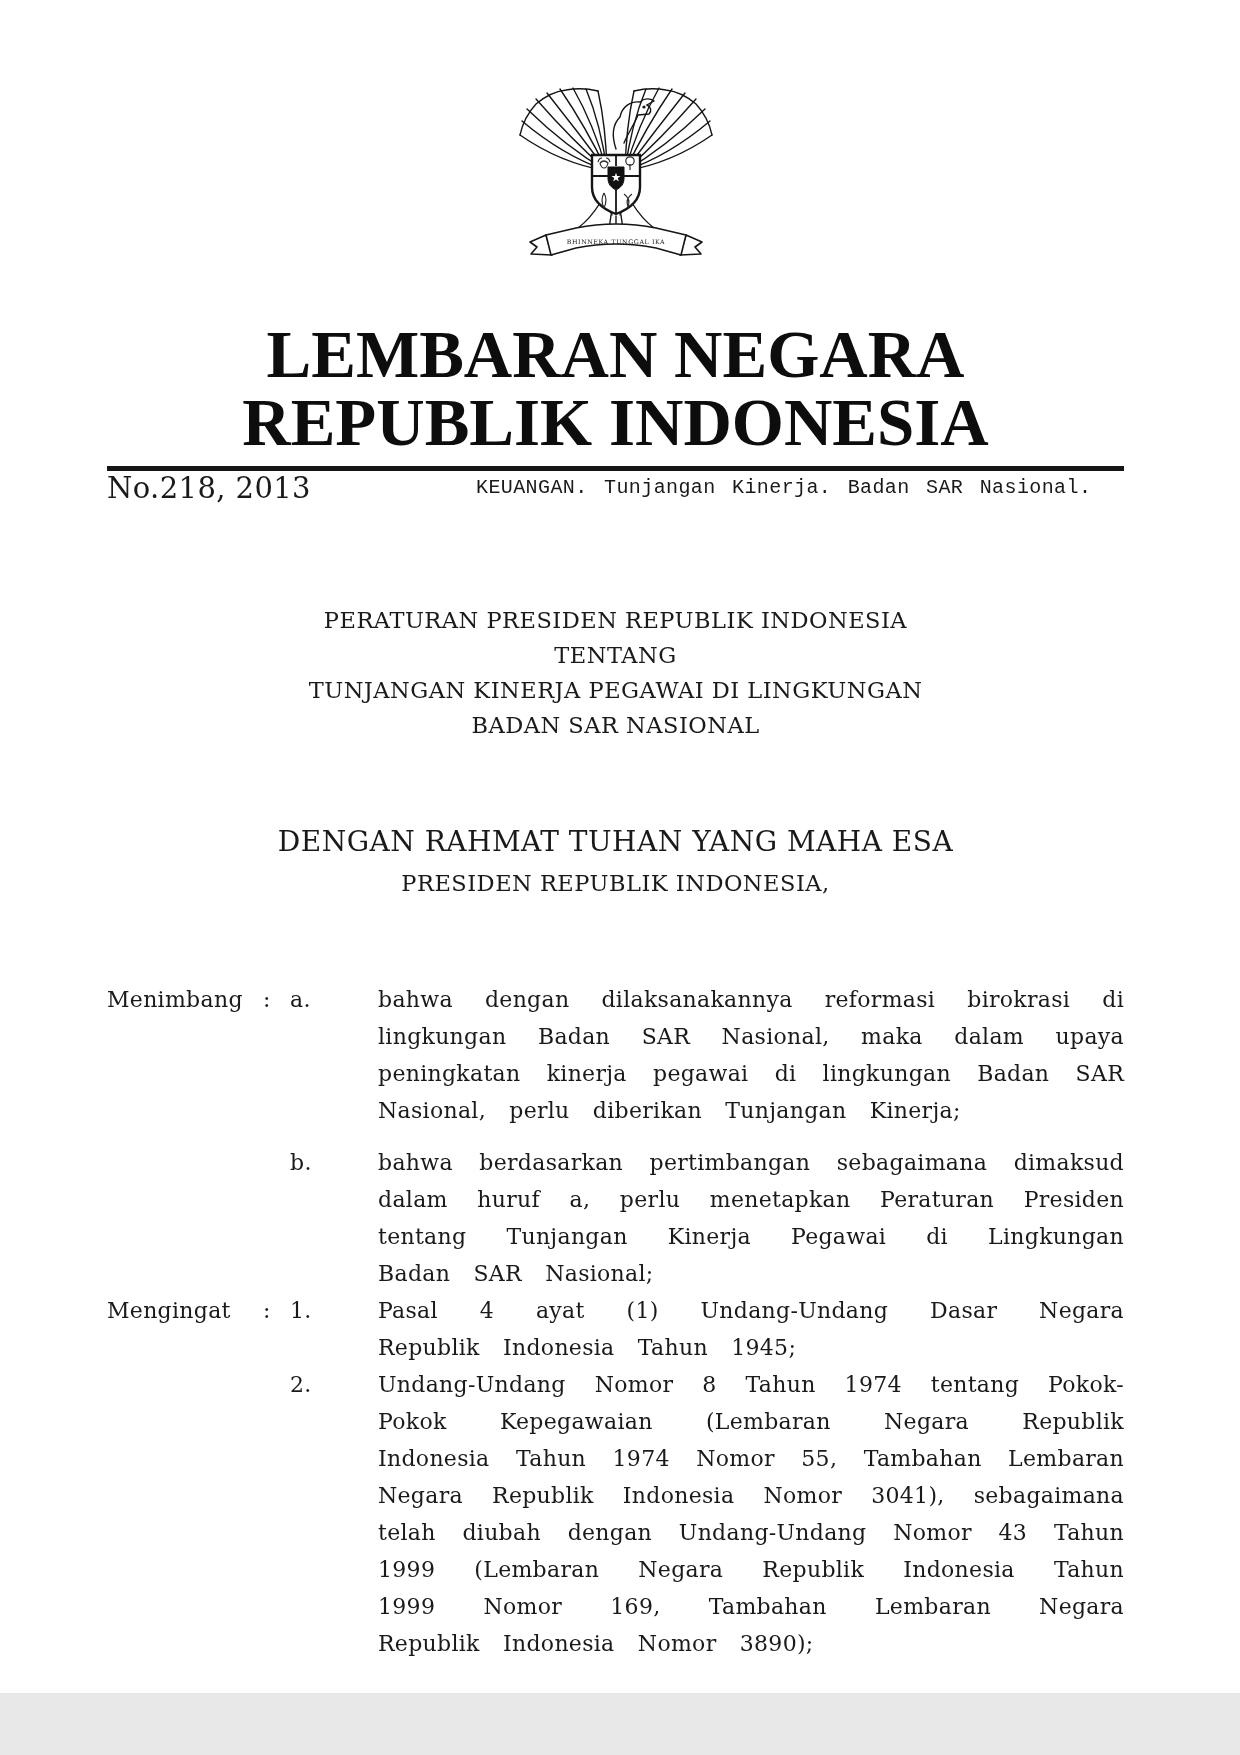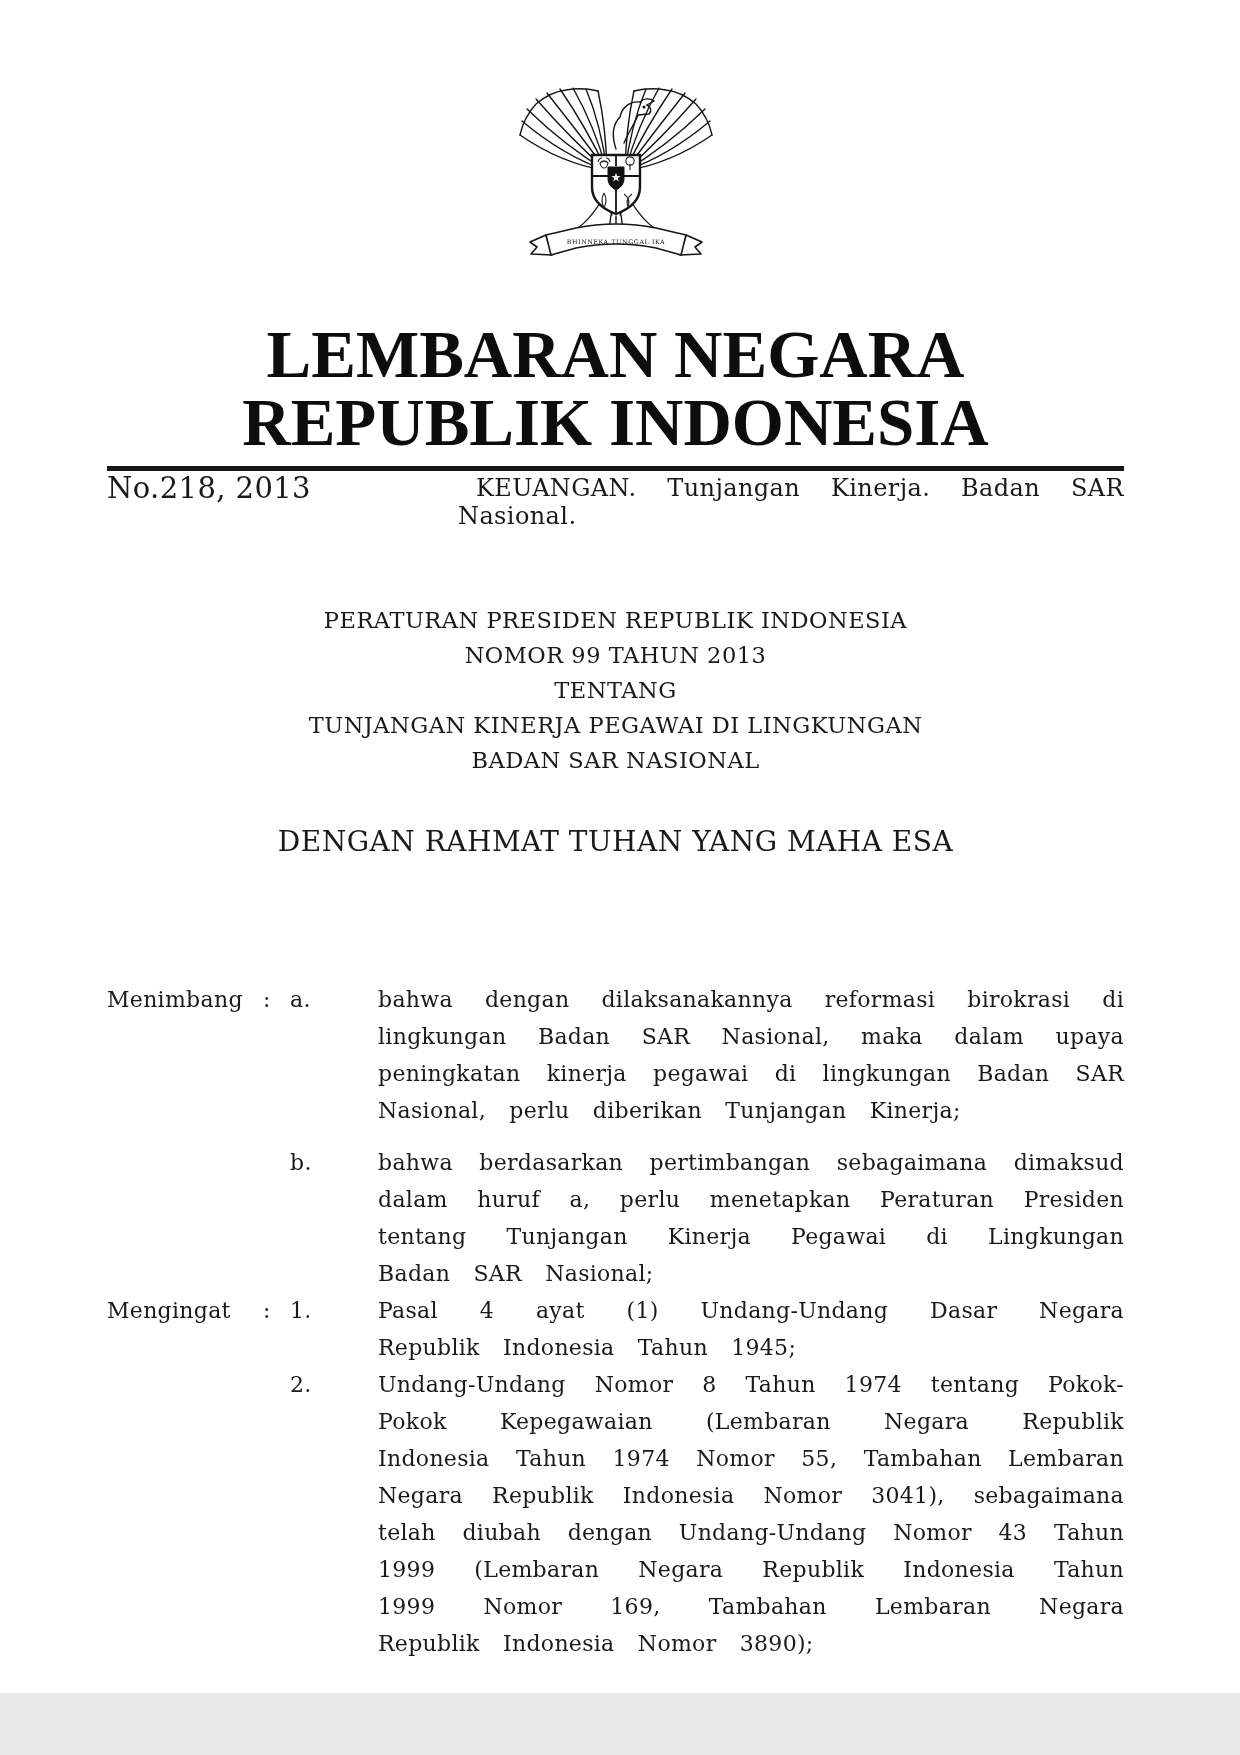--- a/index.html
+++ b/index.html
@@ -23,22 +23,22 @@
   .masthead-rule {
     position:absolute; left:107px; top:466px; width:1017px; height:5px;
     background:#161616;
   }
   .masthead-number {
     position:absolute; left:107px; top:474px;
     font-size:29px; line-height:28px; letter-spacing:0.4px;
   }
   .masthead-subject {
     position:absolute; left:458px; top:474px; width:666px;
-    font-size:24px; line-height:28px; letter-spacing:0.4px;
-    text-align:justify; text-indent:18px; word-spacing:4px;
+    font-size:20px; line-height:28px; letter-spacing:0.4px;
+    text-align:justify; text-indent:18px; word-spacing:4px;font-family:Liberation Mono, monospace;
   }
 
   
   .act-heading {
     position:absolute; left:107px; top:603px; width:1017px;
     text-align:center; font-size:22.5px; letter-spacing:0.5px;
   }
   .act-heading div { line-height:35px; height:35px; }
   .invocation-1 {
     position:absolute; left:107px; top:824px; width:1017px;
@@ -147,26 +147,26 @@
   <div class="masthead-title">
     <div>LEMBARAN NEGARA</div>
     <div>REPUBLIK INDONESIA</div>
   </div>
   <div class="masthead-rule"></div>
   <div class="masthead-number">No.218, 2013</div>
   <div class="masthead-subject">KEUANGAN. Tunjangan Kinerja. Badan SAR Nasional.</div>
 
   <div class="act-heading">
     <div>PERATURAN PRESIDEN REPUBLIK INDONESIA</div>
-    <div>NOMOR 99 TAHUN 2013</div>
     <div>TENTANG</div>
     <div>TUNJANGAN KINERJA PEGAWAI DI LINGKUNGAN</div>
     <div>BADAN SAR NASIONAL</div>
   </div>
   <div class="invocation-1">DENGAN RAHMAT TUHAN YANG MAHA ESA</div>
+  <div class="invocation-2">PRESIDEN REPUBLIK INDONESIA,</div>
 
   <div class="row row-a">
     <span class="cell-label">Menimbang</span>
     <span class="cell-colon">:</span>
     <span class="cell-marker">a.</span>
     <span class="cell-text">bahwa dengan dilaksanakannya reformasi birokrasi di lingkungan Badan SAR Nasional, maka dalam upaya peningkatan kinerja pegawai di lingkungan Badan SAR Nasional, perlu diberikan Tunjangan Kinerja;</span>
   </div>
 
   <div class="row row-b">
     <span class="cell-label"></span>

